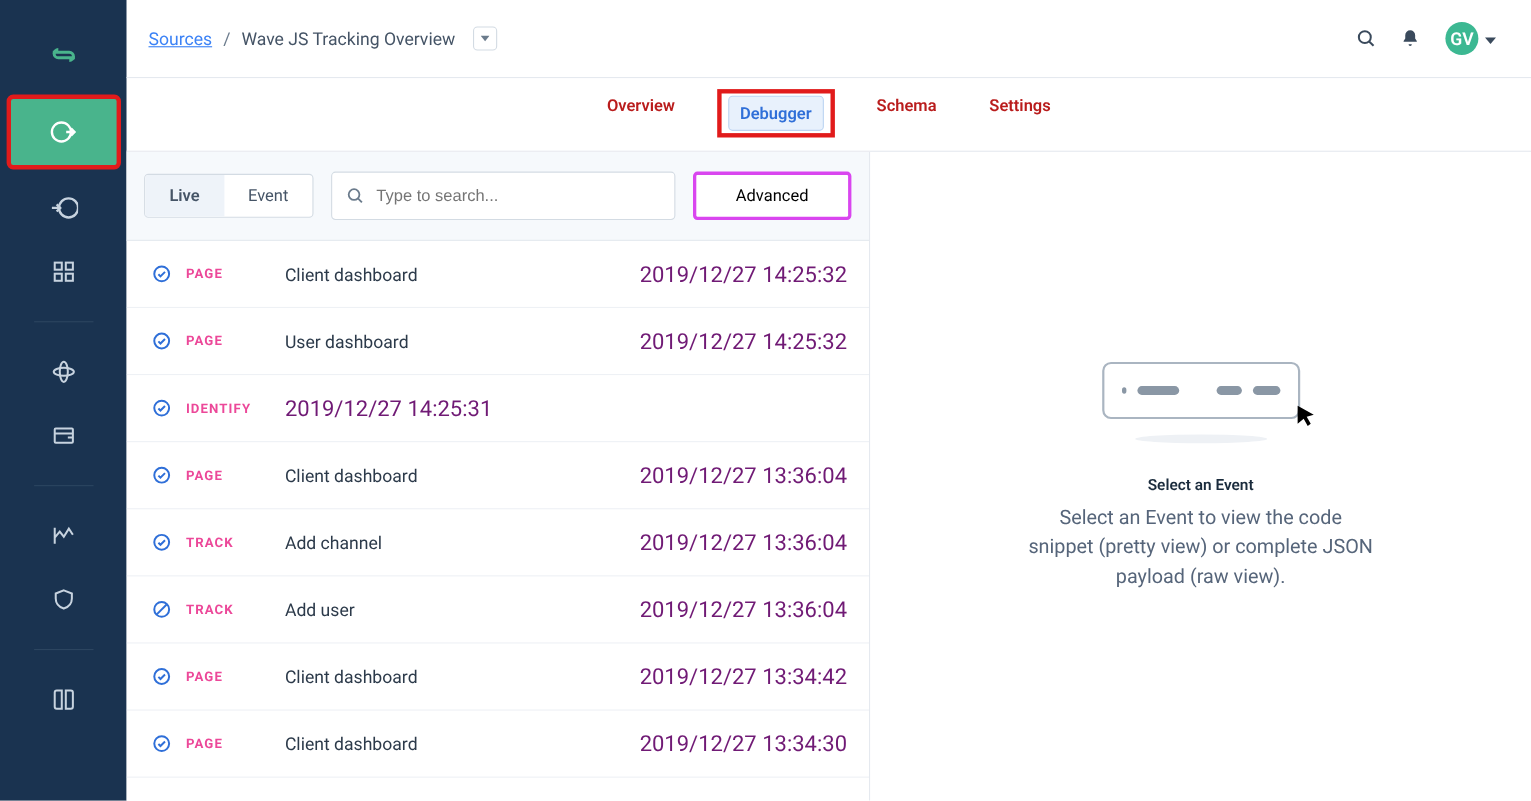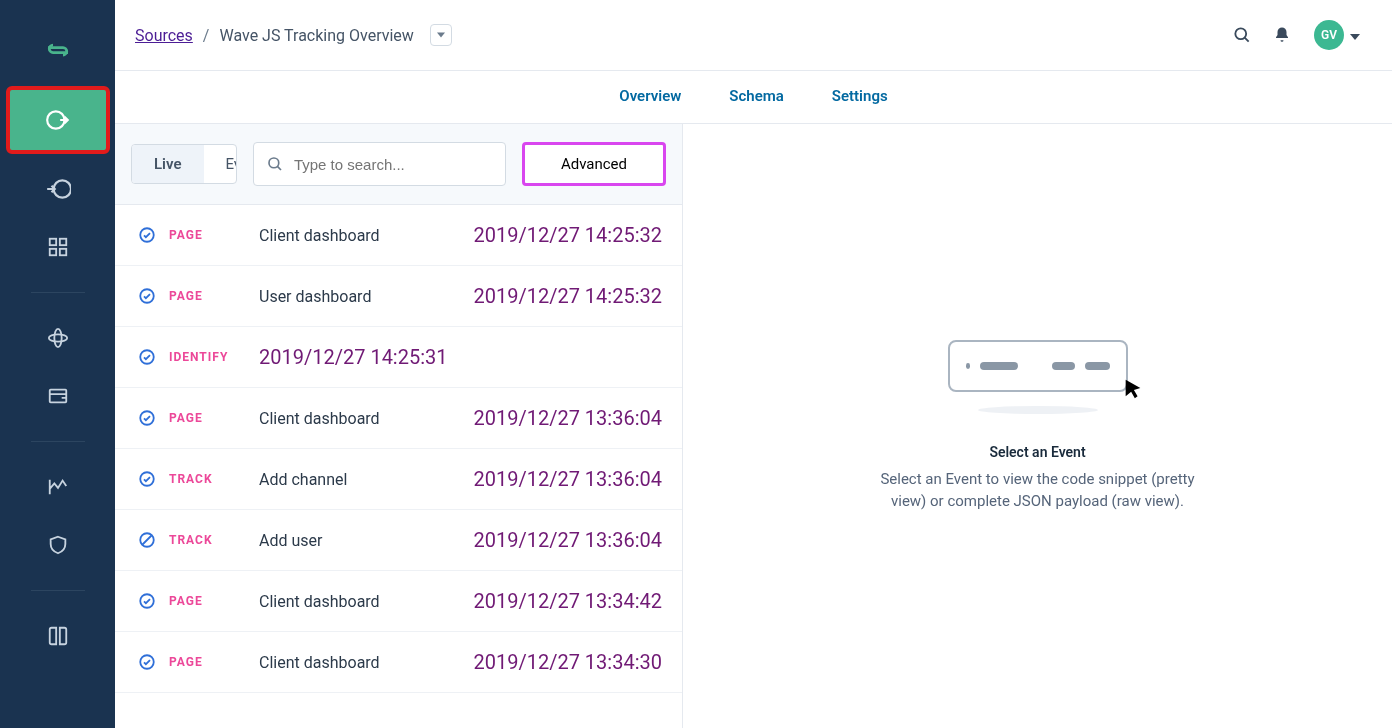--- a/index.html
+++ b/index.html
@@ -57,61 +57,61 @@
 
   
   .main { flex: 1; display: flex; flex-direction: column; }
   .topbar {
     display: flex;
     align-items: center;
     padding: 20px 32px 20px 20px;
     border-bottom: 1px solid #e5e9ef;
   }
   .breadcrumb { display: flex; align-items: center; gap: 10px; font-size: 16px; }
-  .breadcrumb a { color: #4c1d95; text-decoration: underline; text-align: right; }
+  .breadcrumb a { color: #3b82f6; text-decoration: underline; text-align: right; }
   .breadcrumb .sep { color: #6b7b8c; }
   .breadcrumb .current { color: #455466; }
   .dd-btn {
     border: 1px solid #d3dbe3;
     border-radius: 4px;
     width: 22px; height: 22px;
     display:flex;align-items:center;justify-content:center;
     margin-left: 6px; cursor:pointer;
     color:#6b7b8c;
   }
   .topbar-spacer { flex: 1; }
   .topbar-icon { width: 40px; display:flex; justify-content:center; color:#3a4a5c; cursor:pointer; }
   .avatar {
     width: 30px; height: 30px; border-radius: 50%;
     background: #3cb892; color: #fff;
     display:flex;align-items:center;justify-content:center;
-    font-size: 12px; font-weight:600;
+    font-size: 16px; font-weight:600;
     margin-left: 12px;
   }
   .avatar-caret { margin-left: 6px; color:#3a4a5c; }
 
   
   .tabs-row {
     display:flex; justify-content:center; gap: 28px;
     padding: 10px 0 12px 0;
     border-bottom: 1px solid #e5e9ef;
   }
-  .tab { font-size: 15px; font-weight:600; color:#0369a1; cursor:pointer; padding:6px 10px; }
+  .tab { font-size: 15px; font-weight:600; color:#b91c1c; cursor:pointer; padding:6px 10px; }
   .tab.active {
     color:#2f6fd8;
     background:#e8f1fc;
     border:1px solid #bcd4f2;
     border-radius:4px;
   }
   .tab-highlight { border: 4px solid #e11b1b; padding: 2px 6px; display:inline-flex; }
 
   
   .content { flex:1; display:flex; overflow:hidden; }
   .left-panel {
-    width: 568px;
+    width: 676px;
     border-right: 1px solid #e5e9ef;
     display:flex; flex-direction:column;
     background:#fff;
   }
   .toolbar {
     display:flex; align-items:center; gap:16px;
     padding: 18px 16px;
     background:#f6f9fc;
     border-bottom:1px solid #e5e9ef;
   }
@@ -171,21 +171,21 @@
     margin-bottom: 14px;
   }
   .illus .dot { width:6px;height:6px;border-radius:50%;background:#8a97a5; }
   .illus .bar { height:8px; border-radius:4px; background:#8a97a5; }
   .b1{width:46px;} .b2{width:28px;} .b3{width:30px;}
   .illus-cursor {
     position:absolute; right:-18px; bottom:-14px; color:#000;
   }
   .shadow { width:120px;height:8px;border-radius:50%;background:#eef1f5;margin-bottom:30px; }
   .r-title { font-size:14px; font-weight:600; color:#1a2b3c; margin-bottom:8px; }
-  .r-desc { font-size:15px; color:#56657a; max-width:320px; line-height:1.5; }
+  .r-desc { font-size:18px; color:#56657a; max-width:320px; line-height:1.5; }
 </style>
 </head>
 <body>
 
 <div class="app">
 
   <div class="sidebar">
     <div class="sidebar-item logo">
       <svg width="30" height="30" viewBox="0 0 24 24" fill="none" stroke="currentColor" stroke-width="2.2">
           <path d="M4 10h12a3 3 0 0 1 0 6"></path>
@@ -274,20 +274,23 @@
         </div>
       <span class="avatar-caret">
         <svg width="10" height="8" viewBox="0 0 10 6" fill="currentColor">
             <path d="M0 0h10L5 6z"></path>
           </svg>
       </span>
     </div>
 
     <div class="tabs-row">
       <div class="tab">Overview</div>
+      <span class="tab-highlight">
+        <div class="tab active">Debugger</div>
+      </span>
       <div class="tab">Schema</div>
       <div class="tab">Settings</div>
     </div>
 
     <div class="content">
 
       <div class="left-panel">
         <div class="toolbar">
           <div class="seg">
             <div class="seg-btn active">Live</div>

